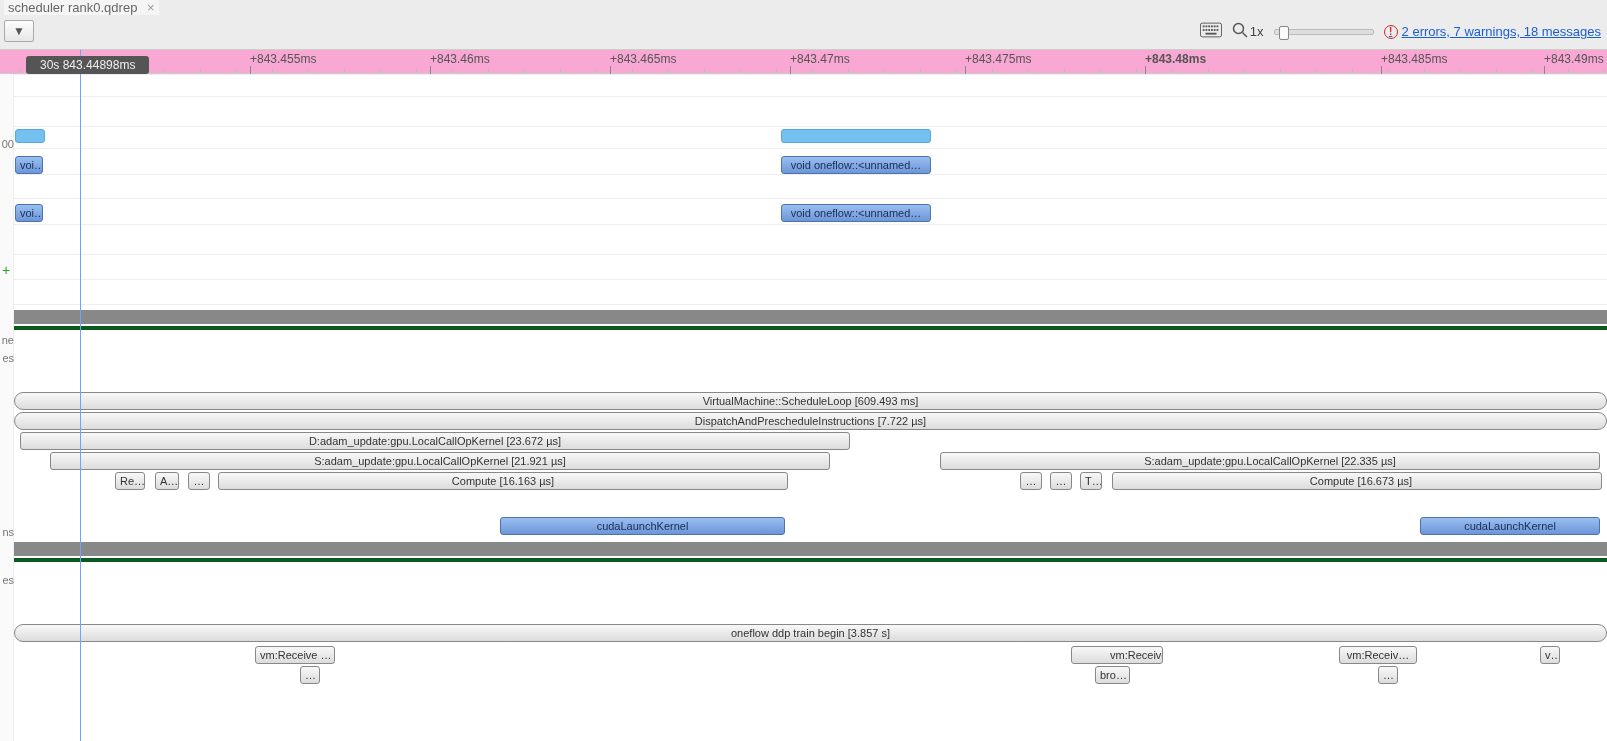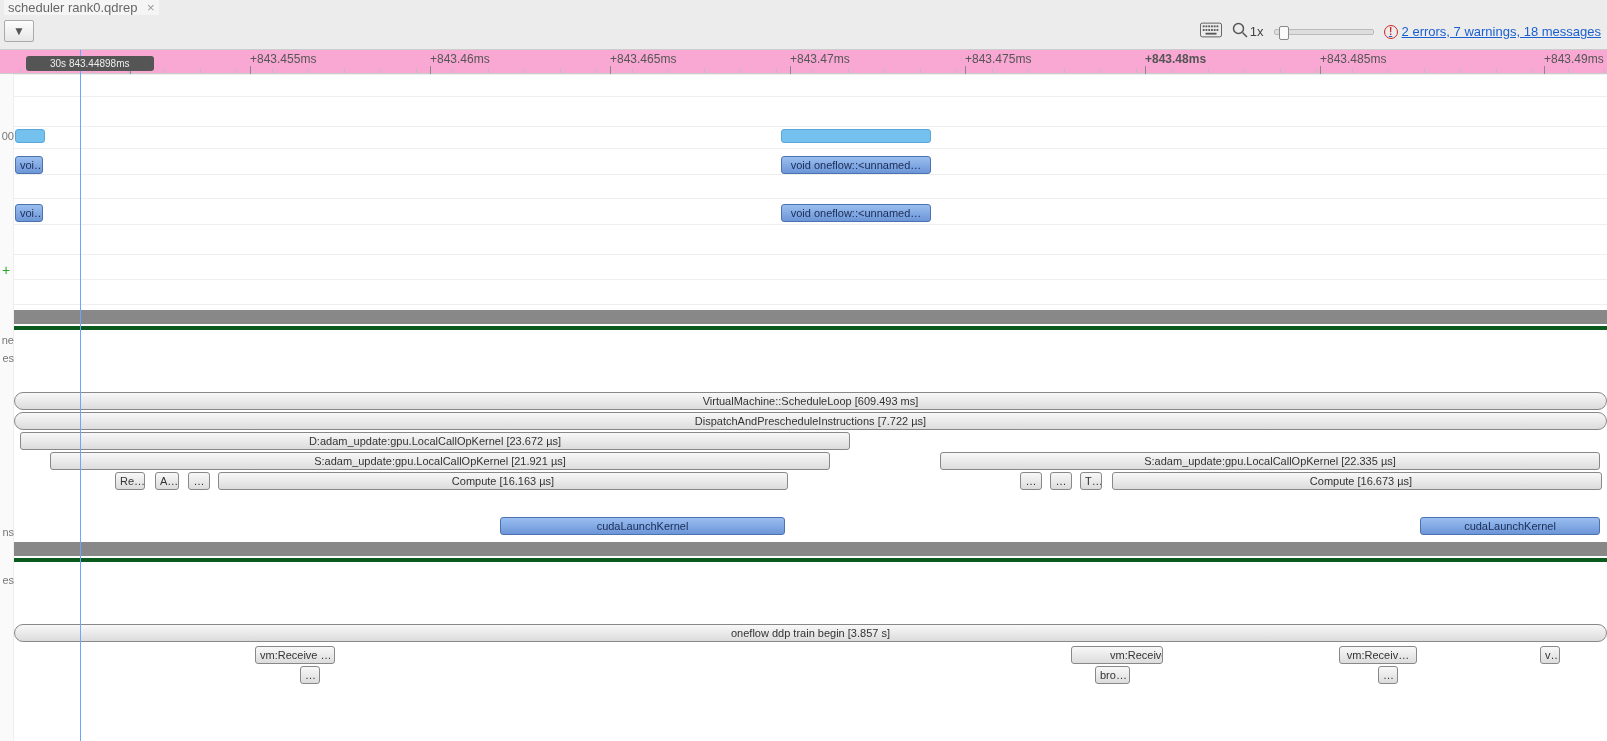--- a/index.html
+++ b/index.html
@@ -105,22 +105,22 @@
   .ruler .minor {
     position:absolute; bottom:0; width:1px; height:4px; background:#bbb;
   }
 
   .time-cursor {
     position:absolute; top:50px; bottom:0; width:1px;
     background:#6aa6ff; z-index:40;
   }
   .time-tooltip {
     position:absolute; top:56px;
-    background:#555; color:#eee; font-size:10px;
-    padding:2px 24px; border-radius:3px; white-space:nowrap;
+    background:#555; color:#eee; font-size:12px;
+    padding:2px 14px; border-radius:3px; white-space:nowrap;
     z-index:41;
   }
 
   
   .timeline {
     position:absolute; left:0; right:0; top:74px; bottom:0;
     background:#fff;
   }
   .left-gutter {
     position:absolute; left:0; top:0; bottom:0; width:14px;
@@ -218,21 +218,21 @@
 
 <div class="ruler">
   <span class="major" style="left:130px">ms</span>
 
 <span class="major" style="left: 250px;">+843.455ms</span>
     <span class="major" style="left: 430px;">+843.46ms</span>
     <span class="major" style="left: 610px;">+843.465ms</span>
     <span class="major" style="left: 790px;">+843.47ms</span>
     <span class="major" style="left: 965px;">+843.475ms</span>
     <span class="major" style="left: 1145px; font-weight: bold;">+843.48ms</span>
-    <span class="major" style="left: 1320px;">+843.485ms</span>
+    <span class="major" style="left: 1381px;">+843.485ms</span>
     <span class="major" style="left: 1544px;">+843.49ms</span>
     <div class="minor" style="left: 20px;"></div>
     <div class="minor" style="left: 56px;"></div>
     <div class="minor" style="left: 92px;"></div>
     <div class="minor" style="left: 128px;"></div>
     <div class="minor" style="left: 164px;"></div>
     <div class="minor" style="left: 200px;"></div>
     <div class="minor" style="left: 236px;"></div>
     <div class="minor" style="left: 272px;"></div>
     <div class="minor" style="left: 308px;"></div>
@@ -273,21 +273,21 @@
     <div class="minor" style="left: 1568px;"></div>
     <div class="minor" style="left: 1604px;"></div>
   </div>
 
 <div class="time-cursor" style="left:80px"></div>
 <div class="time-tooltip" style="left:26px">30s 843.44898ms</div>
 
 <div class="timeline">
 
   <div class="left-gutter">
-    <span style="top:56px">00</span>
+    <span style="top:64px">00</span>
     <span style="top:260px">ne</span>
     <span style="top:278px">es</span>
     <span style="top:452px">ns</span>
     <span style="top:500px">es</span>
   </div>
 
   <span class="plus" style="top:188px">+</span>
 
   <div class="row-sep" style="top:0"></div>
   <div class="row-sep" style="top:22px"></div>

